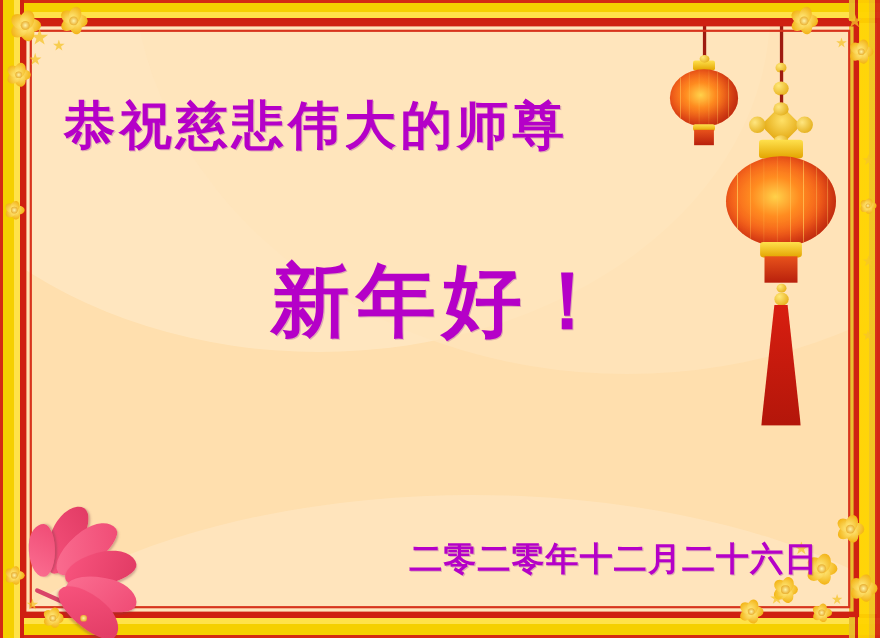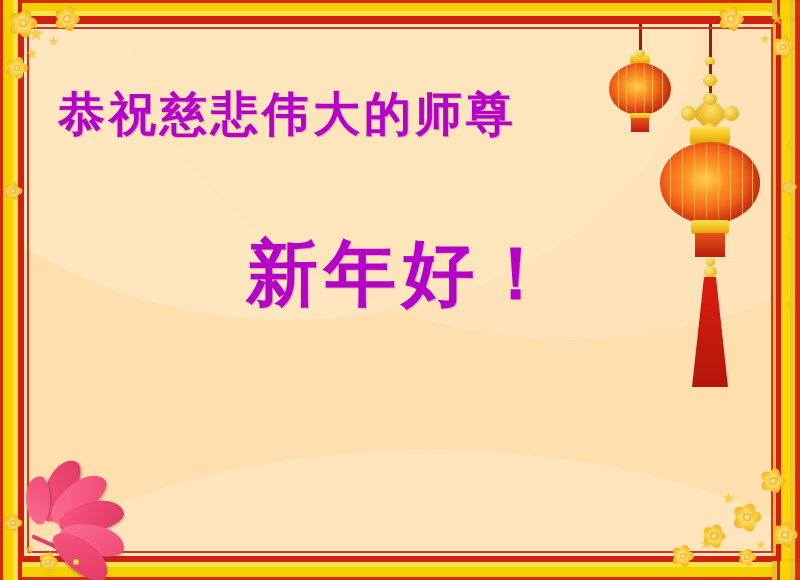--- a/index.html
+++ b/index.html
@@ -562,14 +562,15 @@
     <div class="lp light" style="transform: rotate(16deg) translate(18px,2px);"></div>
     <div class="lp" style="transform: rotate(42deg) translate(14px,2px);"></div>
     <div class="lp light" style="transform: rotate(-88deg) translate(6px,-4px); width:48px; height:24px;"></div>
   </div>
 
   <div class="cn-text" id="main-greeting">新年好！</div>
 
   <div class="cn-text" id="title-line">恭祝慈悲伟大的师尊</div>
 
 
+  <div class="cn-text" id="date-line">二零二零年十二月二十六日</div>
 
 </div>
 
 </body></html>

